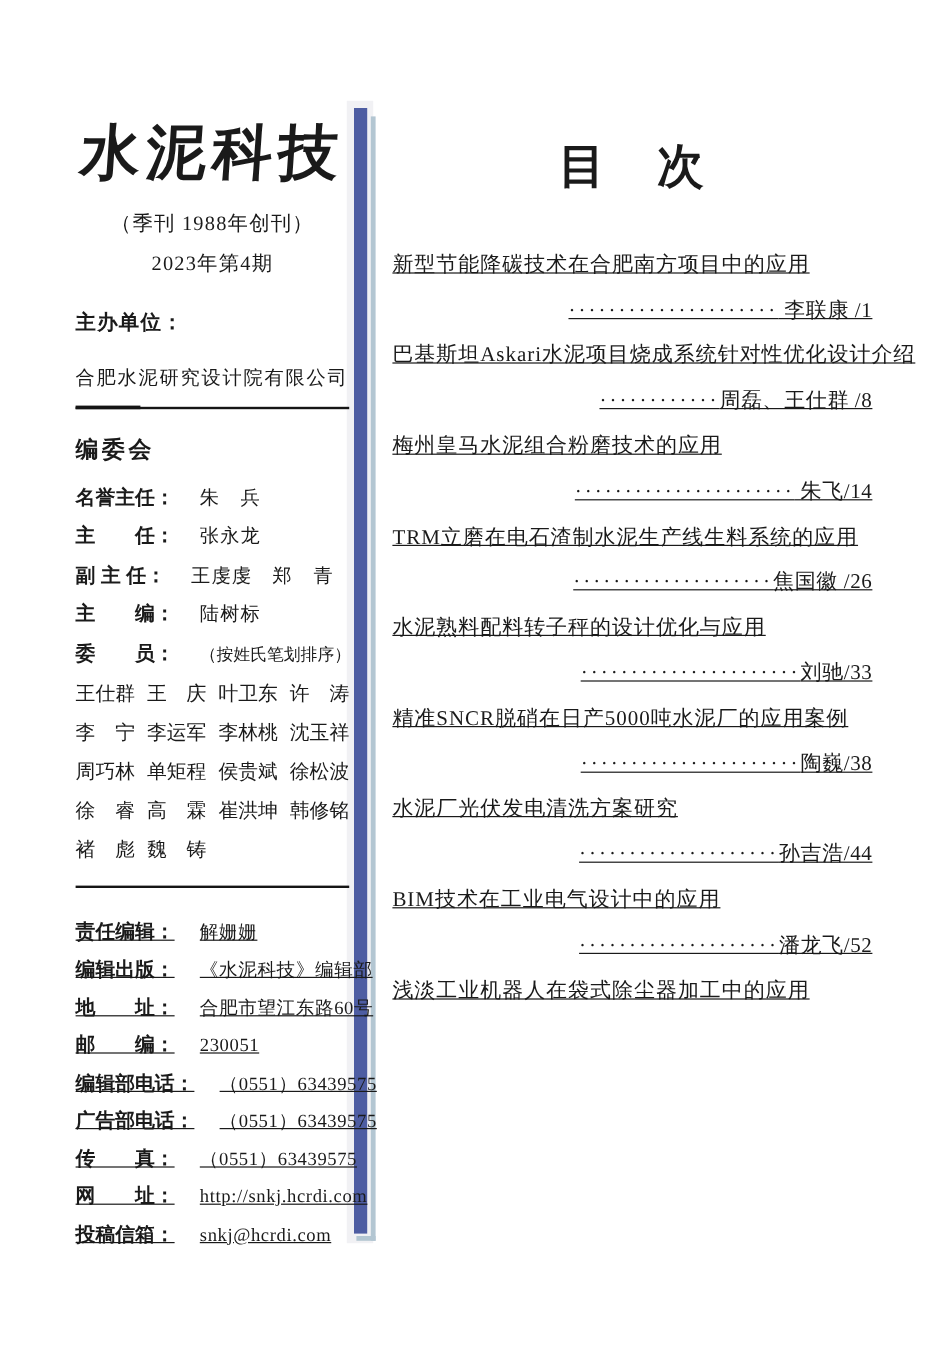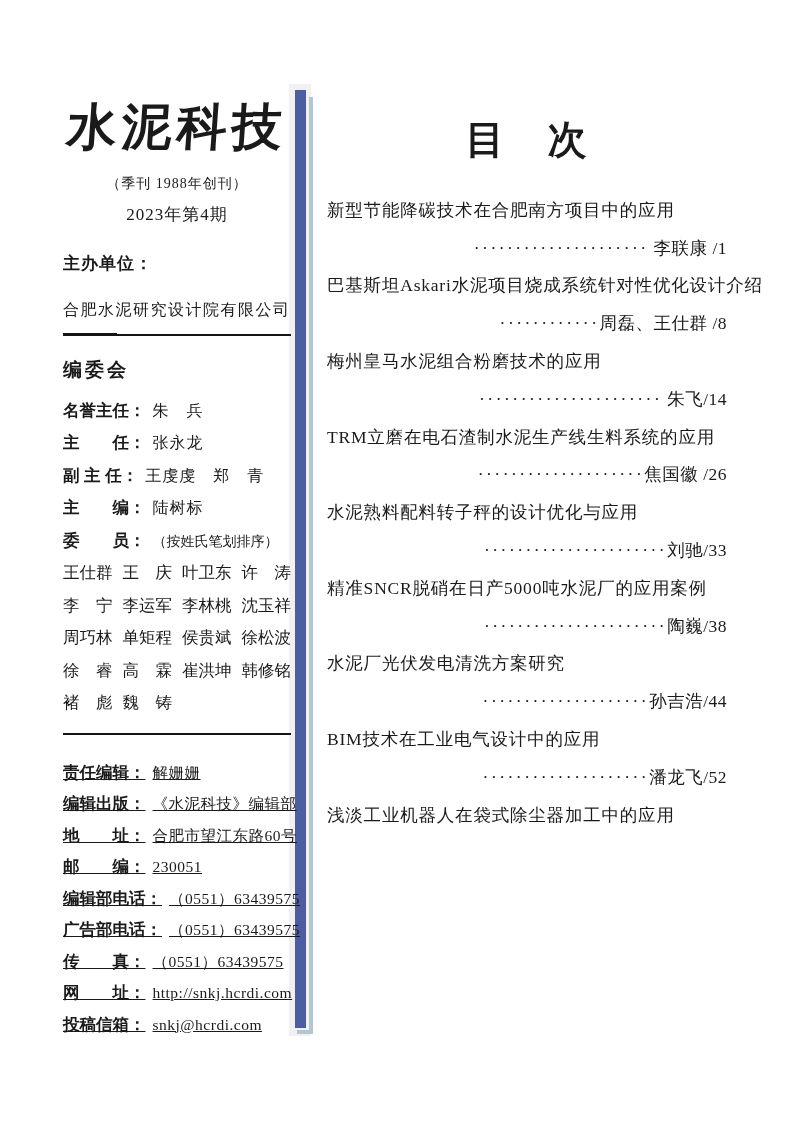--- a/index.html
+++ b/index.html
@@ -16,45 +16,45 @@
   .bar-shadow-right{position:absolute;left:309px;top:97px;width:4px;height:937px;}
   .bar-shadow-bottom{position:absolute;left:297px;top:1030px;width:16px;height:4px;}
 
   
   .left-col{position:absolute;left:63px;top:96px;width:228px;}
   .masthead{
     font-family:"DejaVu Serif","Liberation Serif",serif;
     font-weight:900;font-size:50px;line-height:1.25;text-align:center;
     letter-spacing:5px;transform:skewX(-4deg);white-space:nowrap;
   }
-  .subtitle{font-size:14px;text-align:center;margin-top:16px;letter-spacing:1px;}
+  .subtitle{font-size:17px;text-align:center;margin-top:16px;letter-spacing:1px;}
   .issue{font-size:17px;text-align:center;margin-top:10px;letter-spacing:1px;}
   .org-label{font-family:"Liberation Sans","DejaVu Sans",sans-serif;font-weight:bold;font-size:17px;margin-top:26px;letter-spacing:1px;}
   .org-name{font-size:16px;margin-top:25px;letter-spacing:1.5px;}
   .rule{border-top:2px solid #151515;margin-top:13px;position:relative;}
   .rule .thick{position:absolute;left:0;top:-3px;width:54px;height:3px;background:#151515;}
   .board-heading{font-family:"Liberation Sans","DejaVu Sans",sans-serif;font-weight:bold;font-size:19px;text-align:left;margin-top:21px;letter-spacing:3px;}
   .roles{margin-top:11px;}
   .roles .row{display:flex;align-items:baseline;height:32.5px;line-height:32.5px;}
   .lbl{font-family:"Liberation Sans","DejaVu Sans",sans-serif;font-weight:bold;font-size:16.5px;white-space:pre;}
-  .val{font-size:16px;margin-left:7px;letter-spacing:1px;white-space:pre;}
+  .val{font-size:16px;margin-left:21px;letter-spacing:1px;white-space:pre;}
   .roles .row:nth-child(5) .val{font-size:14px;letter-spacing:0;}
   .members{display:grid;grid-template-columns:repeat(4,max-content);justify-content:space-between;font-size:16.5px;line-height:32.5px;margin-top:1px;}
   .members span{white-space:pre;}
   .pub{margin-top:22px;}
   .pub .row{display:flex;align-items:flex-end;height:31.5px;line-height:31.5px;text-decoration:underline;}
   .pub .val{font-size:15.5px;letter-spacing:0.5px;}
 
   
   .right-col{position:absolute;left:327px;top:116px;width:400px;}
   .toc-heading{
     font-family:"DejaVu Serif","Liberation Serif",serif;
     font-weight:900;font-size:39px;text-align:center;letter-spacing:2px;line-height:1.2;
   }
-  .toc-list{margin-top:29px;}
+  .toc-list{margin-top:39px;text-decoration:underline;}
   .toc-title{font-size:17.5px;line-height:37.8px;letter-spacing:0.8px;white-space:nowrap;}
   .toc-leader{font-size:17.5px;line-height:37.8px;text-align:right;white-space:nowrap;}
   .toc-leader .dots{letter-spacing:2.5px;}
   .toc-leader .credit{letter-spacing:0.5px;white-space:pre;}
 </style>
 </head>
 <body>
 
 <div class="page">
 

